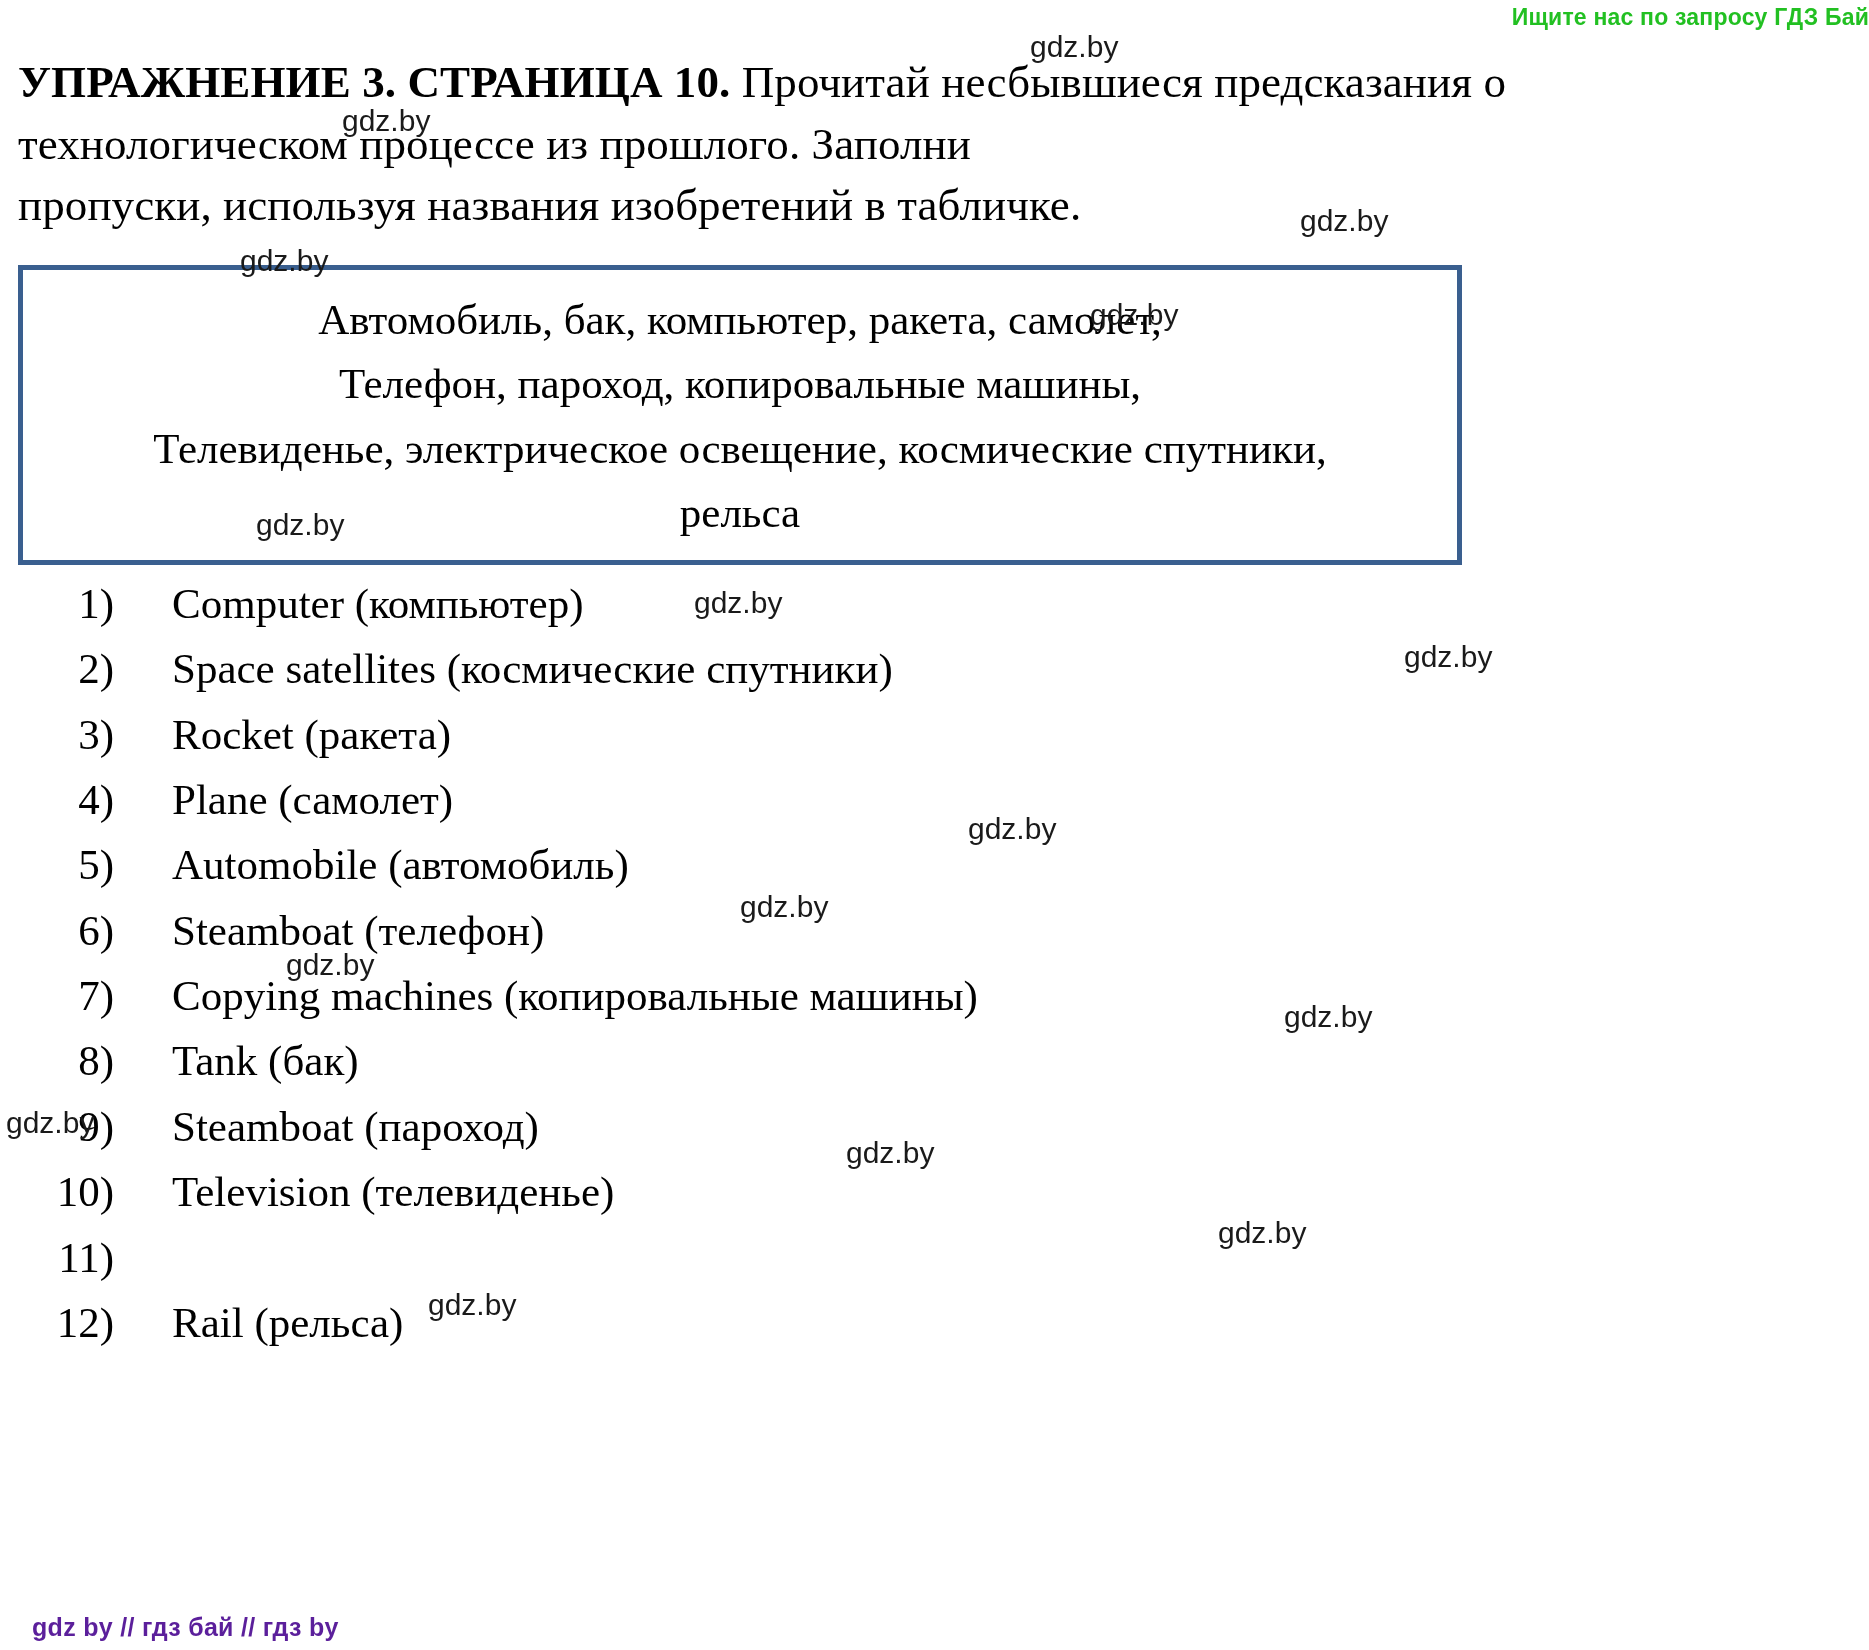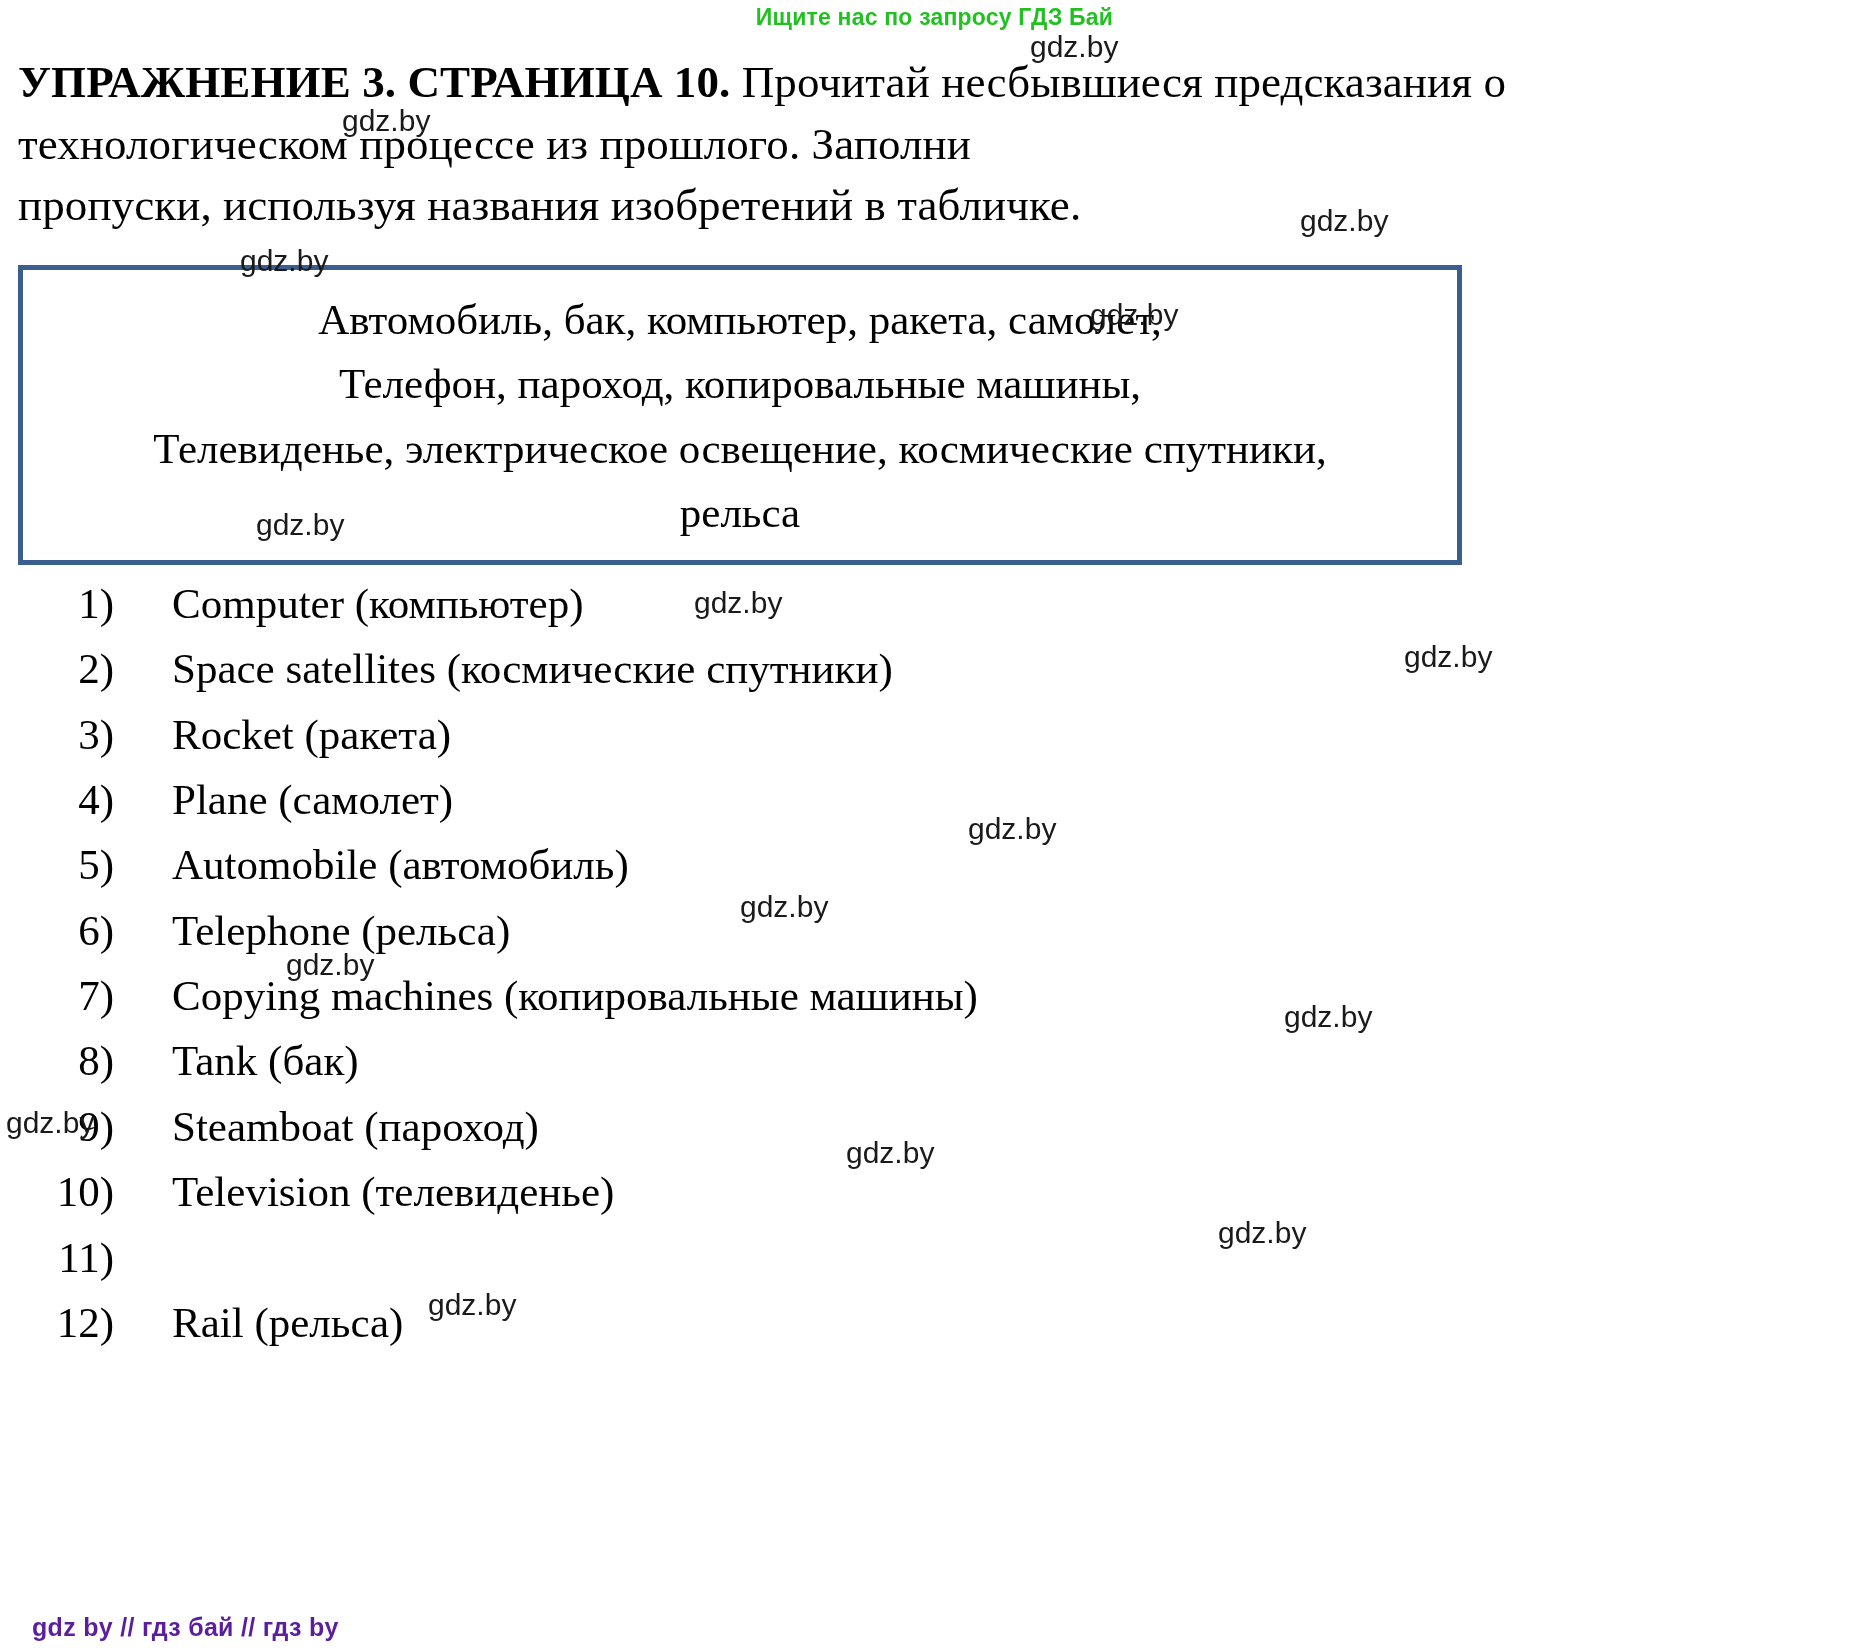--- a/index.html
+++ b/index.html
@@ -15,21 +15,21 @@
     color: #000000;
     overflow: hidden;
   }
 
   
   .promo-banner {
     position: absolute;
     top: 4px;
     left: 0;
     width: 1869px;
-    text-align: center;
+    text-align: right;
     font-family: "Liberation Sans", sans-serif;
     font-size: 23px;
     font-weight: 700;
     color: #22c022;
     letter-spacing: 0.2px;
     z-index: 5;
   }
 
   
   .page {
@@ -161,21 +161,21 @@
     <li class="answer-row">
       <span class="answer-num">4)</span>
       <span class="answer-text">Plane (самолет)</span>
     </li>
     <li class="answer-row">
       <span class="answer-num">5)</span>
       <span class="answer-text">Automobile (автомобиль)</span>
     </li>
     <li class="answer-row">
       <span class="answer-num">6)</span>
-      <span class="answer-text">Telephone (рельса)</span>
+      <span class="answer-text">Steamboat (телефон)</span>
     </li>
     <li class="answer-row">
       <span class="answer-num">7)</span>
       <span class="answer-text">Copying machines (копировальные машины)</span>
     </li>
     <li class="answer-row">
       <span class="answer-num">8)</span>
       <span class="answer-text">Tank (бак)</span>
     </li>
     <li class="answer-row">

